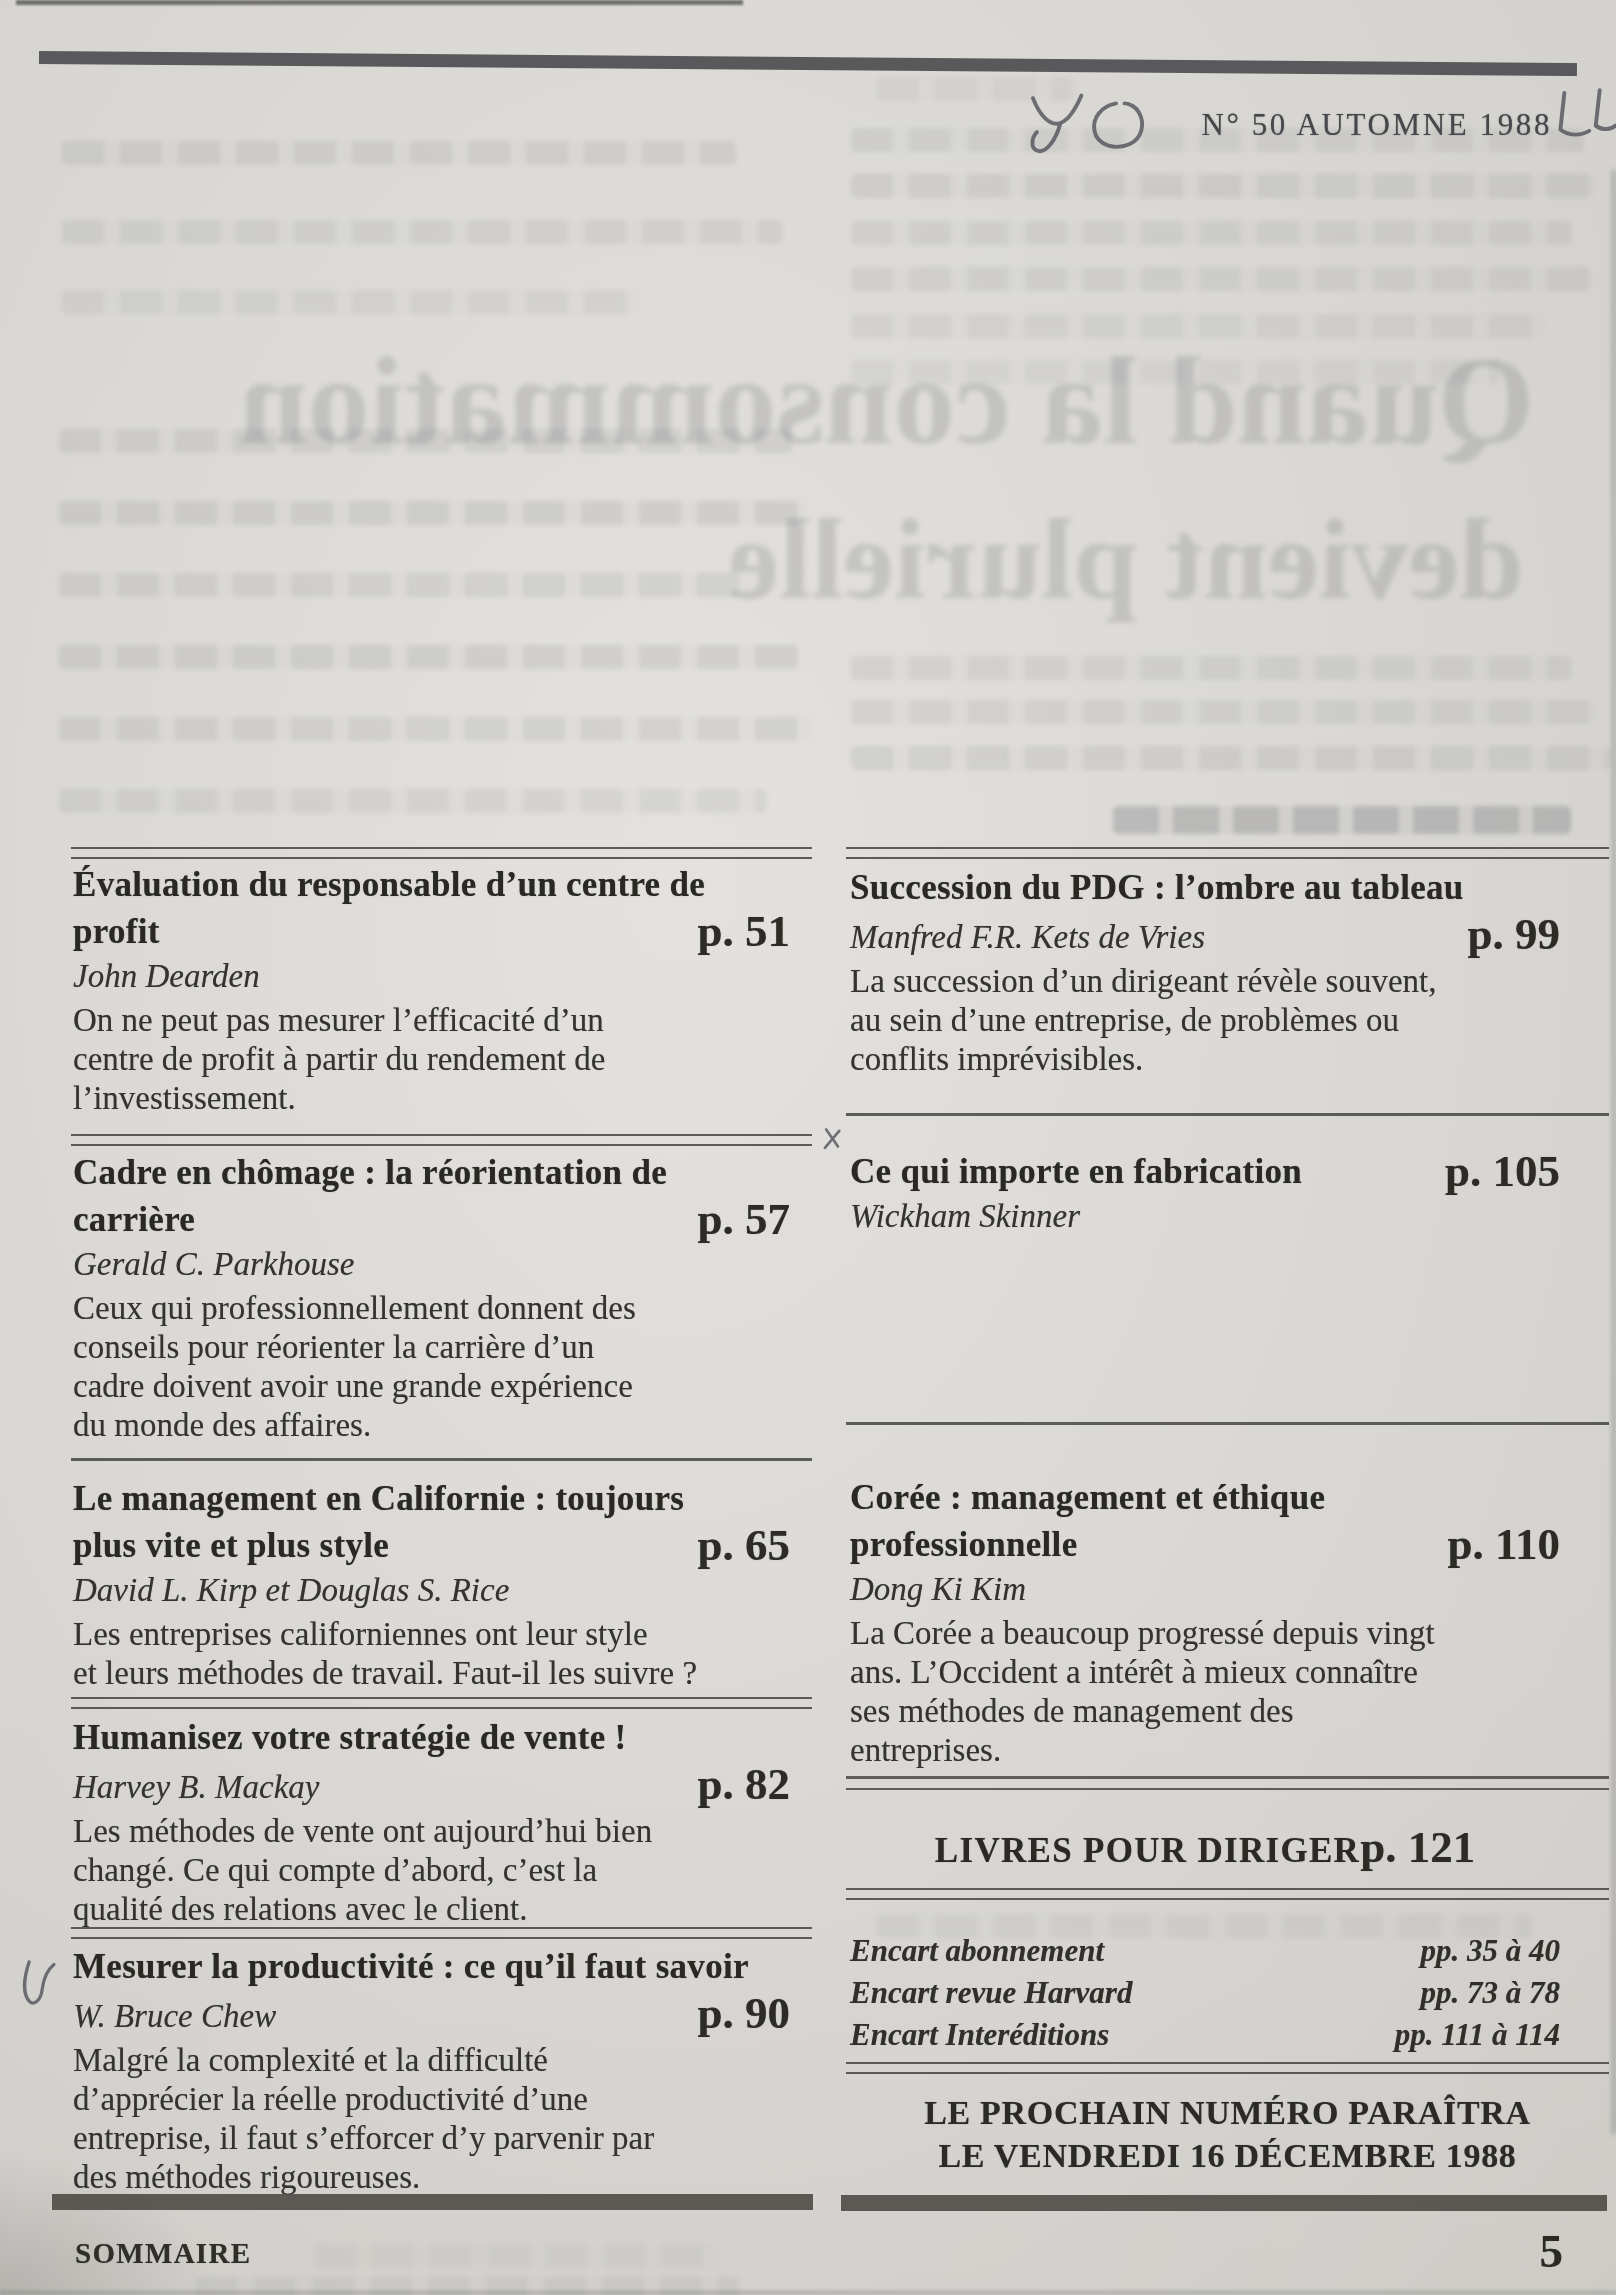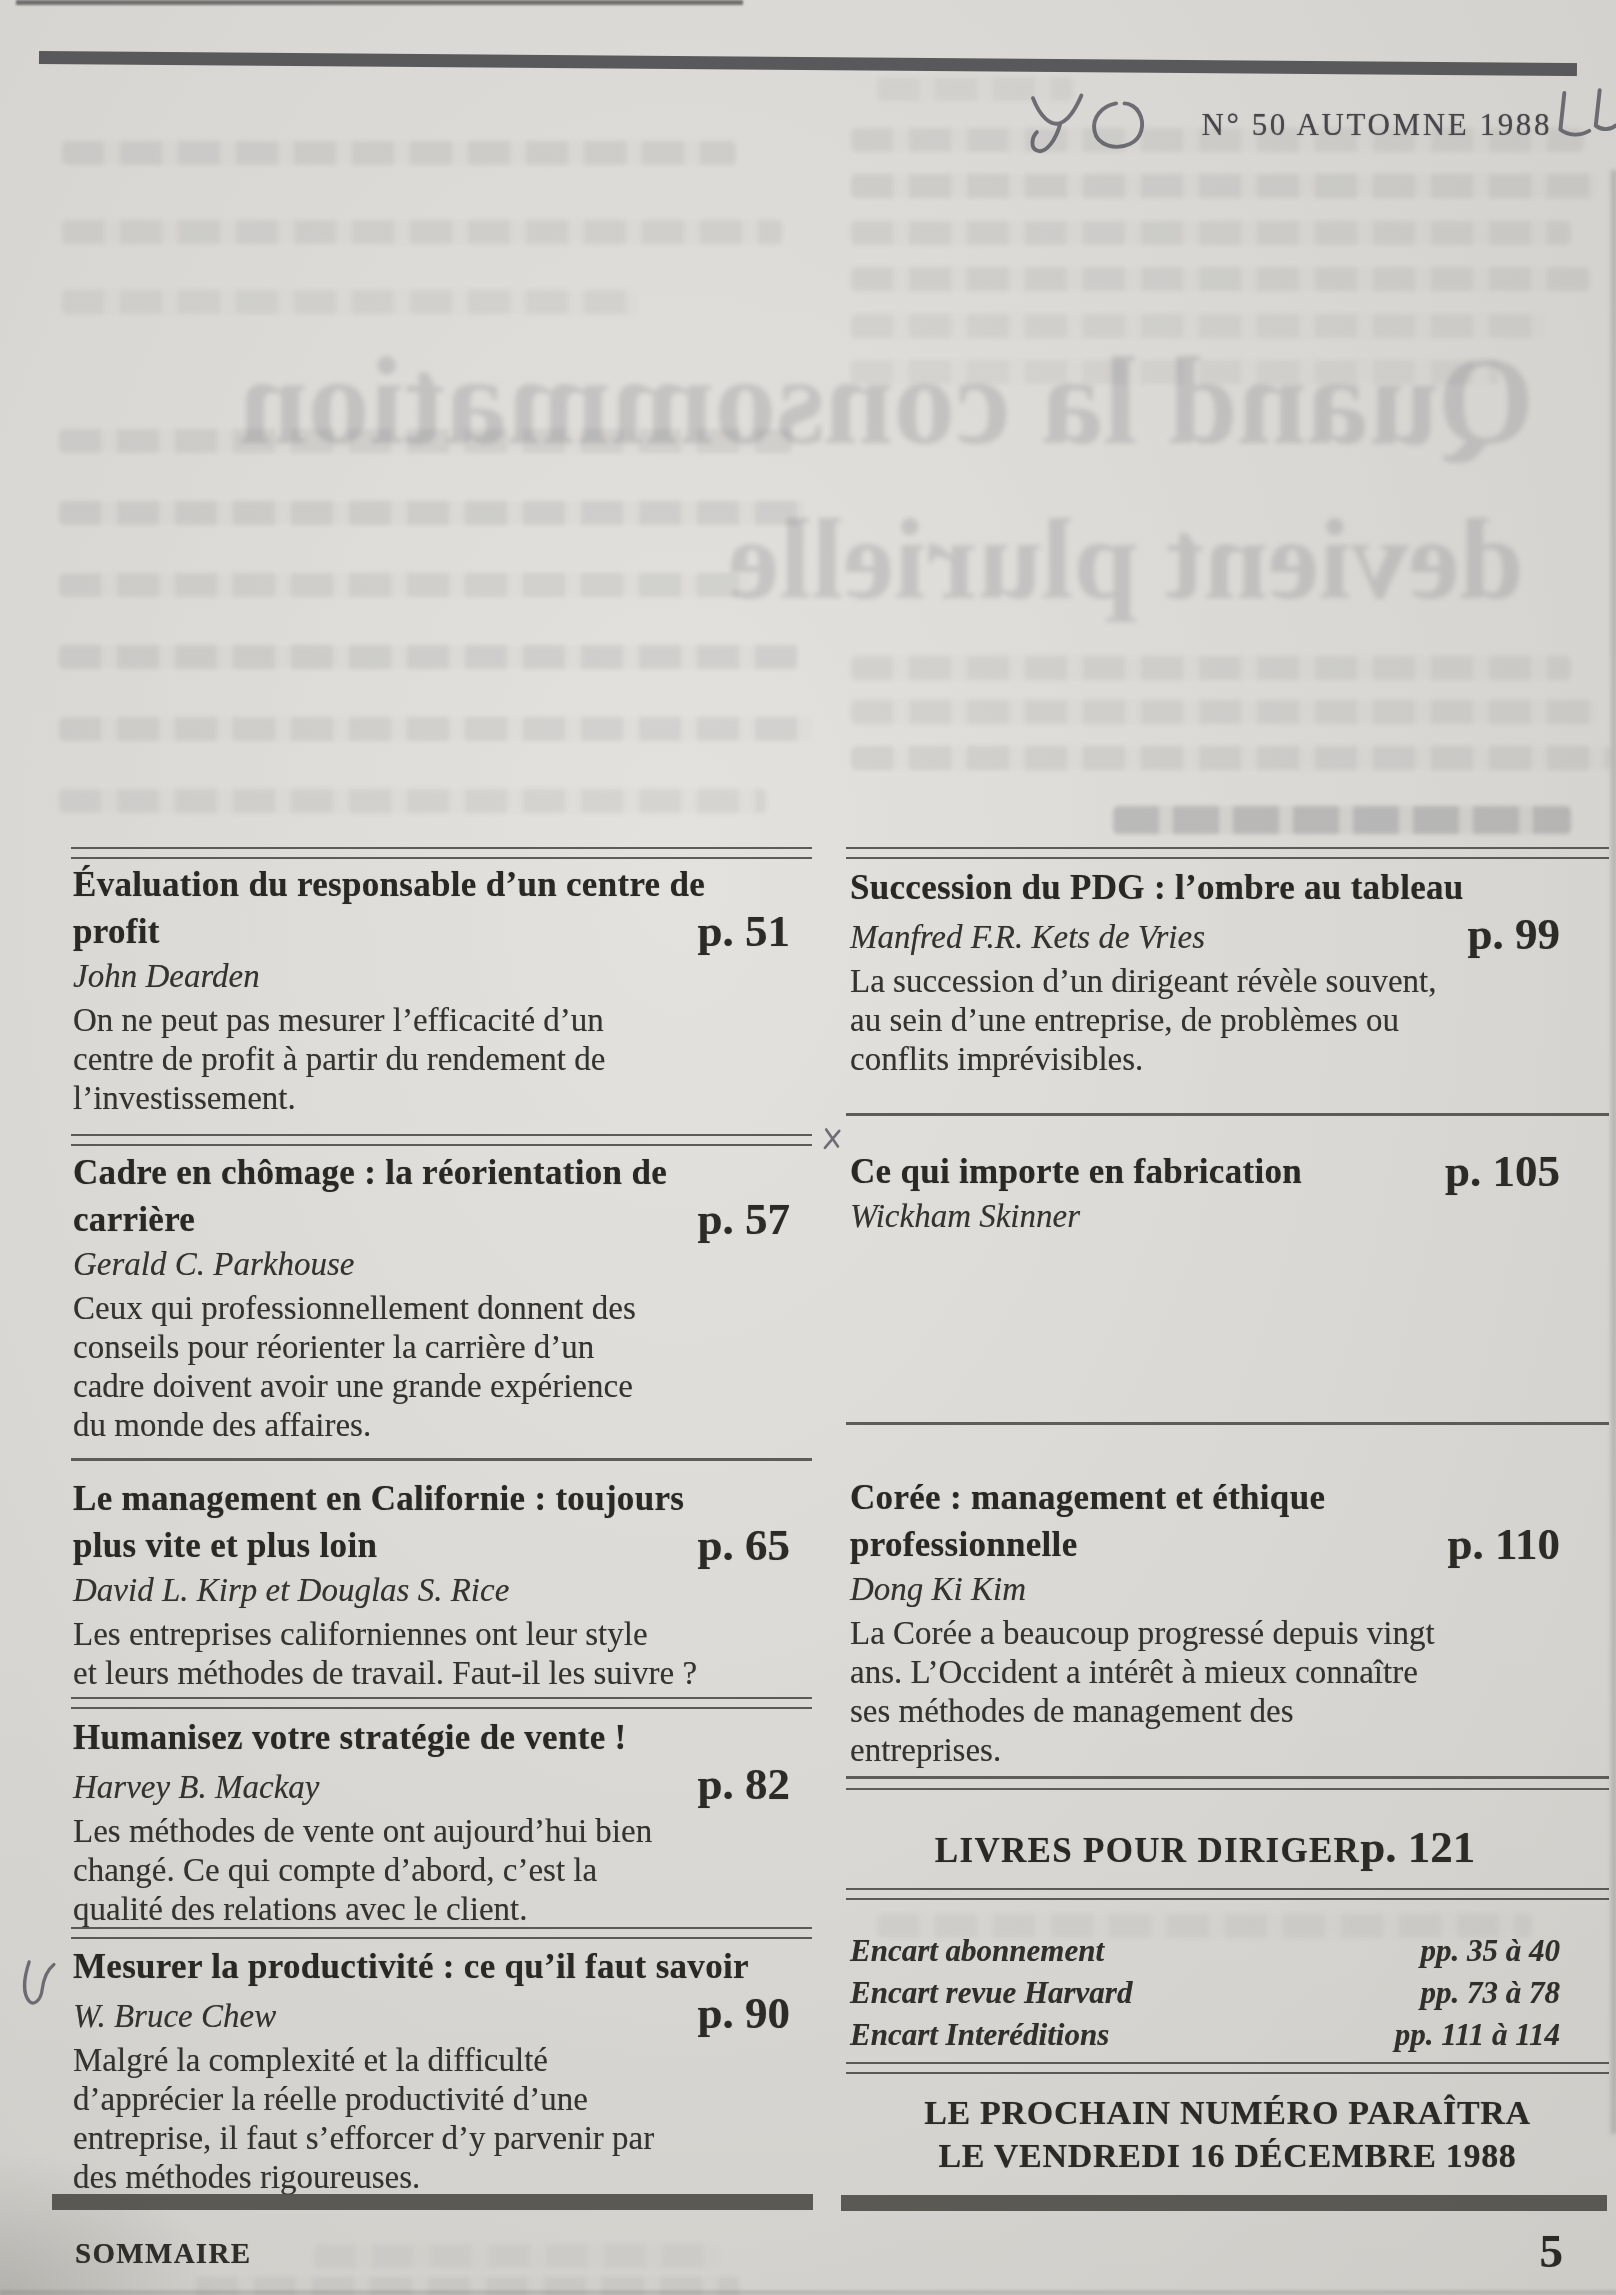--- a/index.html
+++ b/index.html
@@ -150,21 +150,21 @@
     </section>
 
     <div class="rule" style="left:71px;top:1458px;width:741px;"></div>
 
     <section class="article" style="top:1475px;">
       <div class="trow">
           <h2 class="atitle">Le management en Californie : toujours</h2>
           <span class="pnum"></span>
         </div>
       <div class="trow">
-          <h2 class="atitle">plus vite et plus loin</h2>
+          <h2 class="atitle">plus vite et plus style</h2>
           <span class="pnum">p. 65</span>
         </div>
       <div class="trow arow">
           <em class="author">David L. Kirp et Douglas S. Rice</em>
           <span class="pnum"></span>
         </div>
       <div class="summary">
         <div class="bline">Les entreprises californiennes ont leur style</div>
         <div class="bline">et leurs méthodes de travail. Faut-il les suivre ?</div>
       </div>

